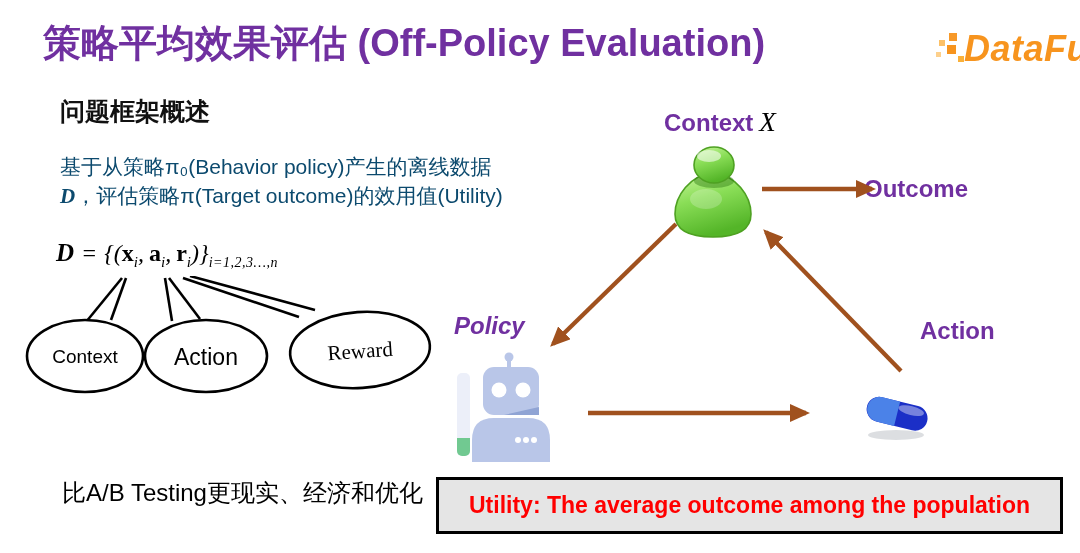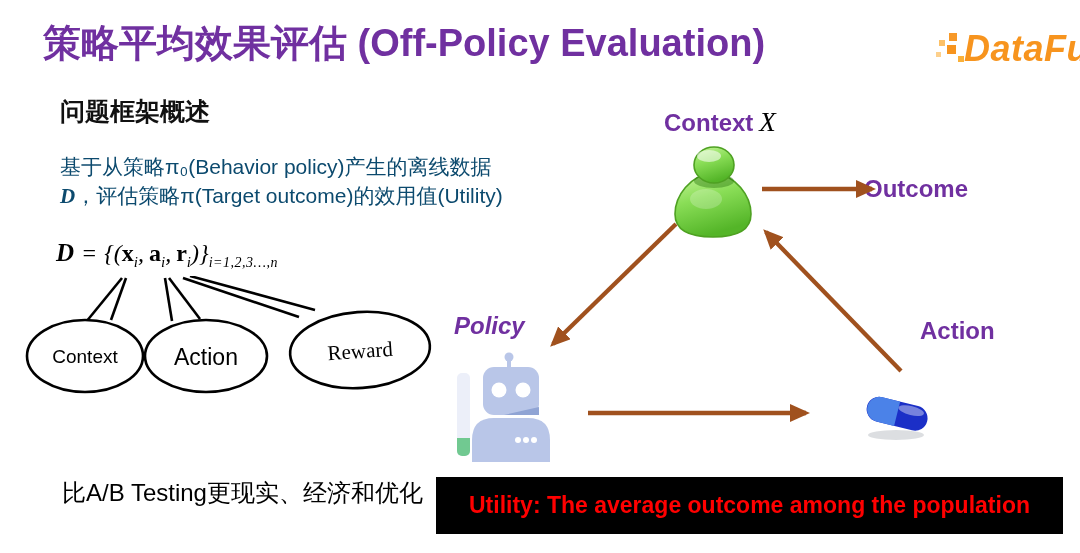--- a/index.html
+++ b/index.html
@@ -70,21 +70,21 @@
   .ctx-x {
     font-family:"Liberation Serif","DejaVu Serif",serif; font-style:italic;
     color:#000; font-weight:500; font-size:27px; margin-left:6px;
   }
   .icon-abs { position:absolute; }
   .arrows { position:absolute; left:0; top:0; pointer-events:none; }
   .arrows line { stroke:#A0511E; stroke-width:4.3; }
   
   .utility {
     position:absolute; left:436px; top:477px; width:627px; height:57px;
-    border:3px solid #000; background:#000000;
+    border:3px solid #000; background:#e5e5e5;
     display:flex; align-items:center; justify-content:center;
   }
   .utility span { font-size:23px; font-weight:700; color:#FF0000; white-space:nowrap; }
 </style>
 </head>
 <body>
 
 <div class="slide">
 
   <div class="title">策略平均效果评估 (Off-Policy Evaluation)</div>

